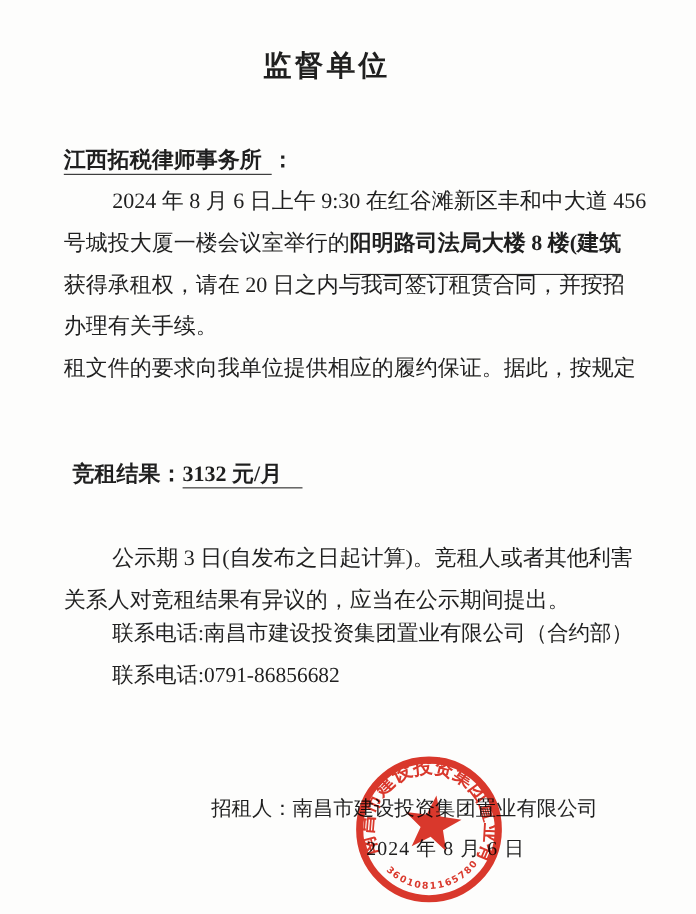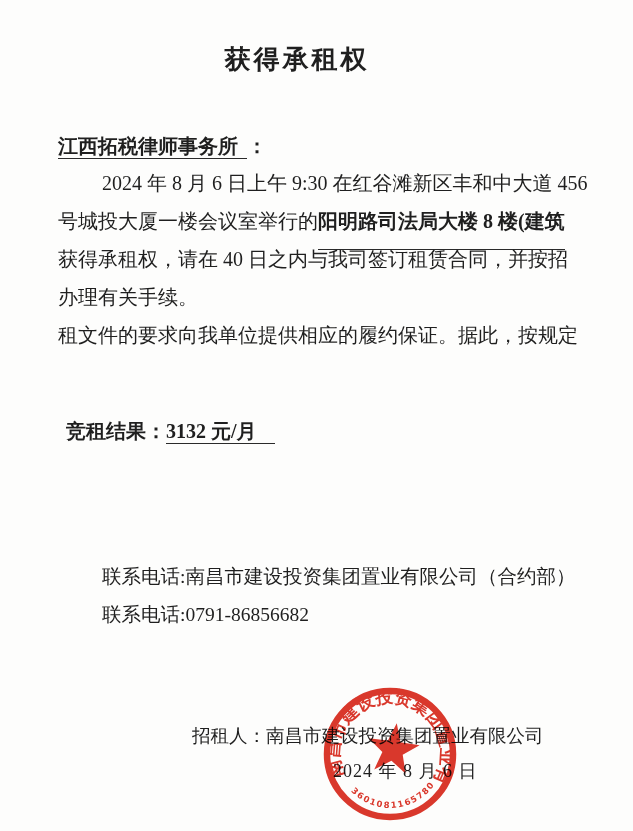--- a/index.html
+++ b/index.html
@@ -47,34 +47,38 @@
   }
   .stamp-ring{fill:none;stroke:var(--stamp-color,#d9291c);}
   .stamp-text{fill:var(--stamp-color,#d9291c);font-weight:bold;font-family:"Liberation Serif",serif;}
   .stamp-num{fill:var(--stamp-color,#d9291c);font-weight:bold;font-family:"DejaVu Sans",sans-serif;}
 </style>
 </head>
 <body>
 
 <div class="page">
 
-  <div class="abs title">获得承租权</div>
+  <div class="abs title">监督单位</div>
 
   <div class="abs addressee"><span class="uline">江西拓税律师事务所</span><span>：</span></div>
 
   <div class="abs para p1">
     <div class="pline fill indent"><span>2024 年 8 月 6 日上午 9:30 在红谷滩新区丰和中大道 456</span></div>
     <div class="pline fill"><span>号城投大厦一楼会议室举行的</span><span class="em">阳明路司法局大楼 8 楼(建筑</span></div>
-    <div class="pline fill"><span>获得承租权，请在 40 日之内与我司签订租赁合同，并按招</span></div>
+    <div class="pline fill"><span>获得承租权，请在 20 日之内与我司签订租赁合同，并按招</span></div>
     <div class="pline"><span>办理有关手续。</span></div>
     <div class="pline fill"><span>租文件的要求向我单位提供相应的履约保证。据此，按规定</span></div>
   </div>
 
   <div class="abs result"><span class="label">竞租结果：</span><span class="value">3132 元/月</span></div>
 
+  <div class="abs para notice">
+    <div class="pline fill indent"><span>公示期 3 日(自发布之日起计算)。竞租人或者其他利害</span></div>
+    <div class="pline"><span>关系人对竞租结果有异议的，应当在公示期间提出。</span></div>
+  </div>
 
   <div class="abs single supervisor">联系电话:南昌市建设投资集团置业有限公司（合约部）</div>
   <div class="abs single phone">联系电话:0791-86856682</div>
 
   <div class="abs lessor">招租人：南昌市建设投资集团置业有限公司</div>
   <div class="abs dateline">2024 年 8 月 6 日</div>
 
   <svg class="abs stamp" width="164" height="164" viewBox="-82 -82 164 164">
     <circle class="stamp-ring" r="63" stroke-width="6.5"></circle>
     <defs>

